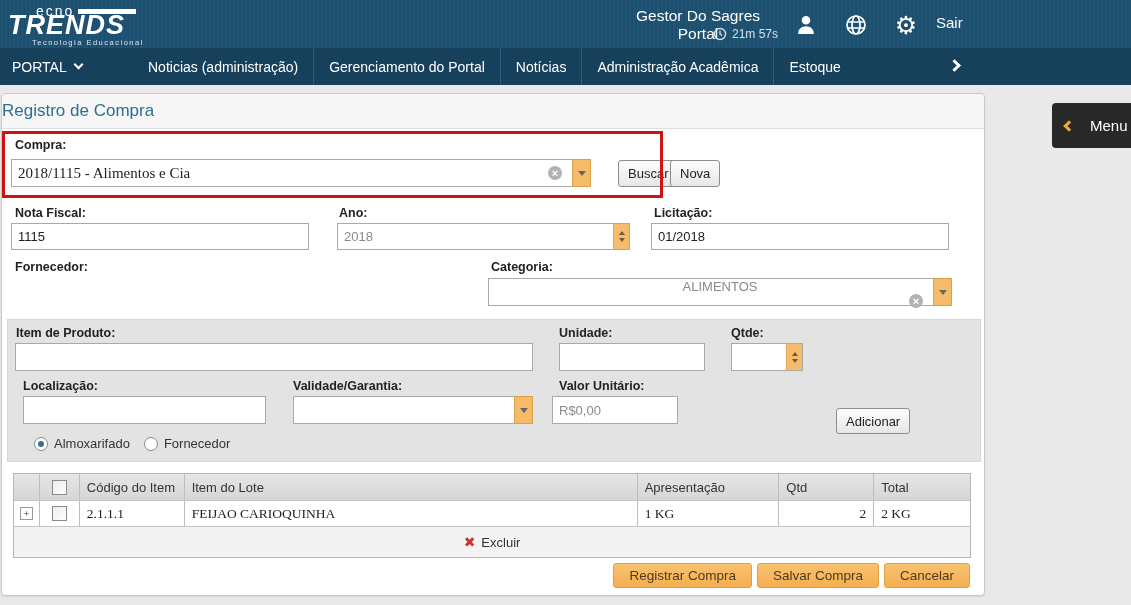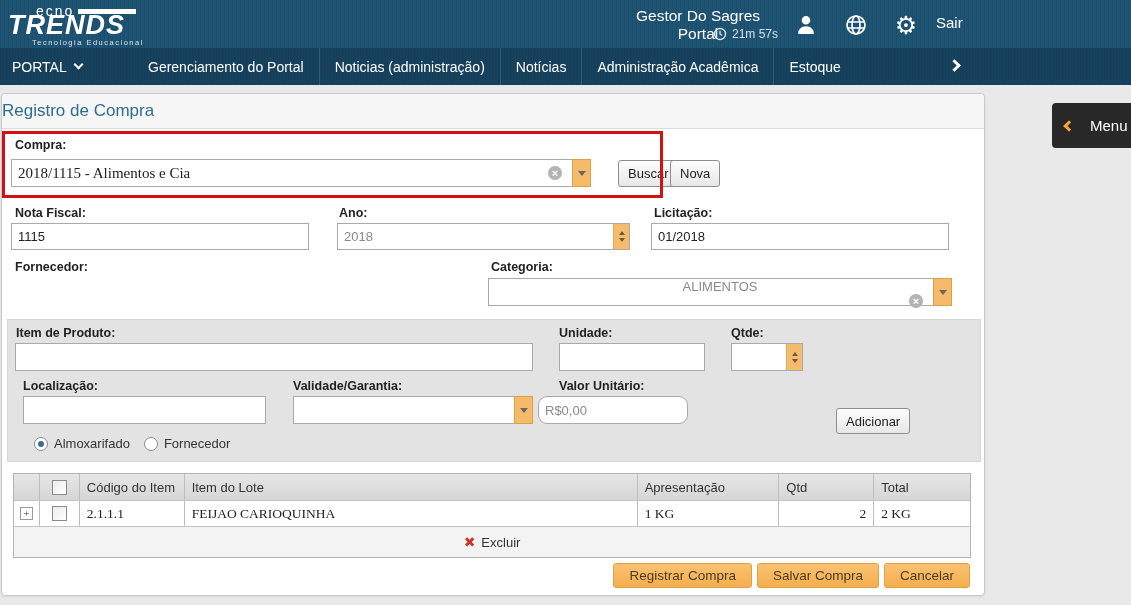--- a/index.html
+++ b/index.html
@@ -153,22 +153,22 @@
       </div>
     <div id="sair">Sair</div>
   </div>
 
   <div id="navbar">
     <div id="portal-dd">
       <span>PORTAL</span>
       <span class="chev-d"></span>
     </div>
     <div id="nav-items">
+      <div class="nav-item">Noticias (administração)</div>
       <div class="nav-item">Gerenciamento do Portal</div>
-      <div class="nav-item">Noticias (administração)</div>
       <div class="nav-item">Notícias</div>
       <div class="nav-item">Administração Acadêmica</div>
       <div class="nav-item" style="border-right:none;">Estoque</div>
     </div>
     <div id="nav-next"><span class="chev-r"></span></div>
   </div>
 
   <div id="menu-btn">
     <span class="chev-l"></span>
     <span class="lbl">Menu</span>
@@ -234,21 +234,21 @@
 
       <div class="flabel" style="left:15px; top:59px;">Localização:</div>
       <div class="tb" style="left:15px; top:76px; width:243px; height:28px;"></div>
       <div class="flabel" style="left:285px; top:59px;">Validade/Garantia:</div>
       <div class="tb" style="left:285px; top:76px; width:240px; height:28px;">
         <span class="dd-btn" style="height:28px;">
             <span class="tri-d"></span>
           </span>
       </div>
       <div class="flabel" style="left:551px; top:59px;">Valor Unitário:</div>
-      <div class="tb" style="left:530px; top:76px; width:150px; height:28px;border-radius:9px;">
+      <div class="tb" style="left:544px; top:76px; width:126px; height:28px;">
         <span class="grayval">R$0,00</span>
       </div>
       <button class="btn-gray" style="left:828px; top:88px; height:26px;">Adicionar</button>
 
       <div class="radio-row">
         <label>
           <span class="radio sel"></span>
           <span>Almoxarifado</span>
         </label>
         <label>

